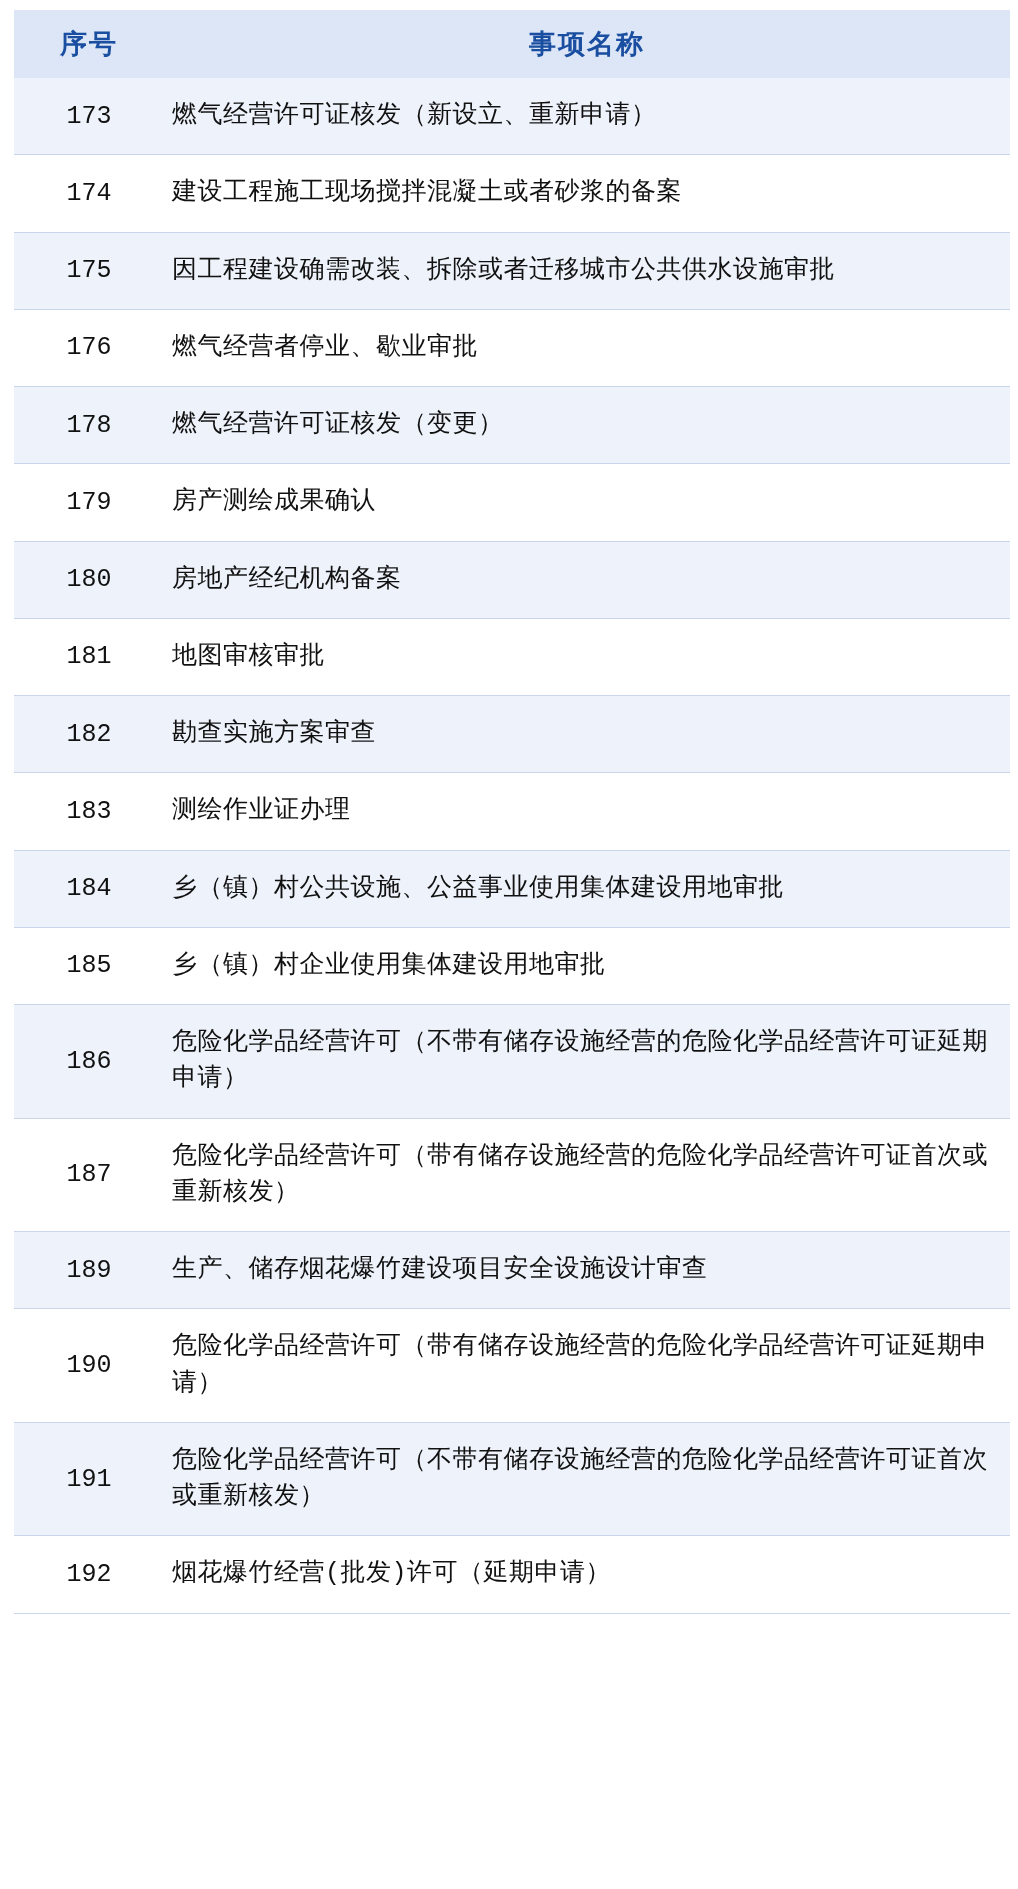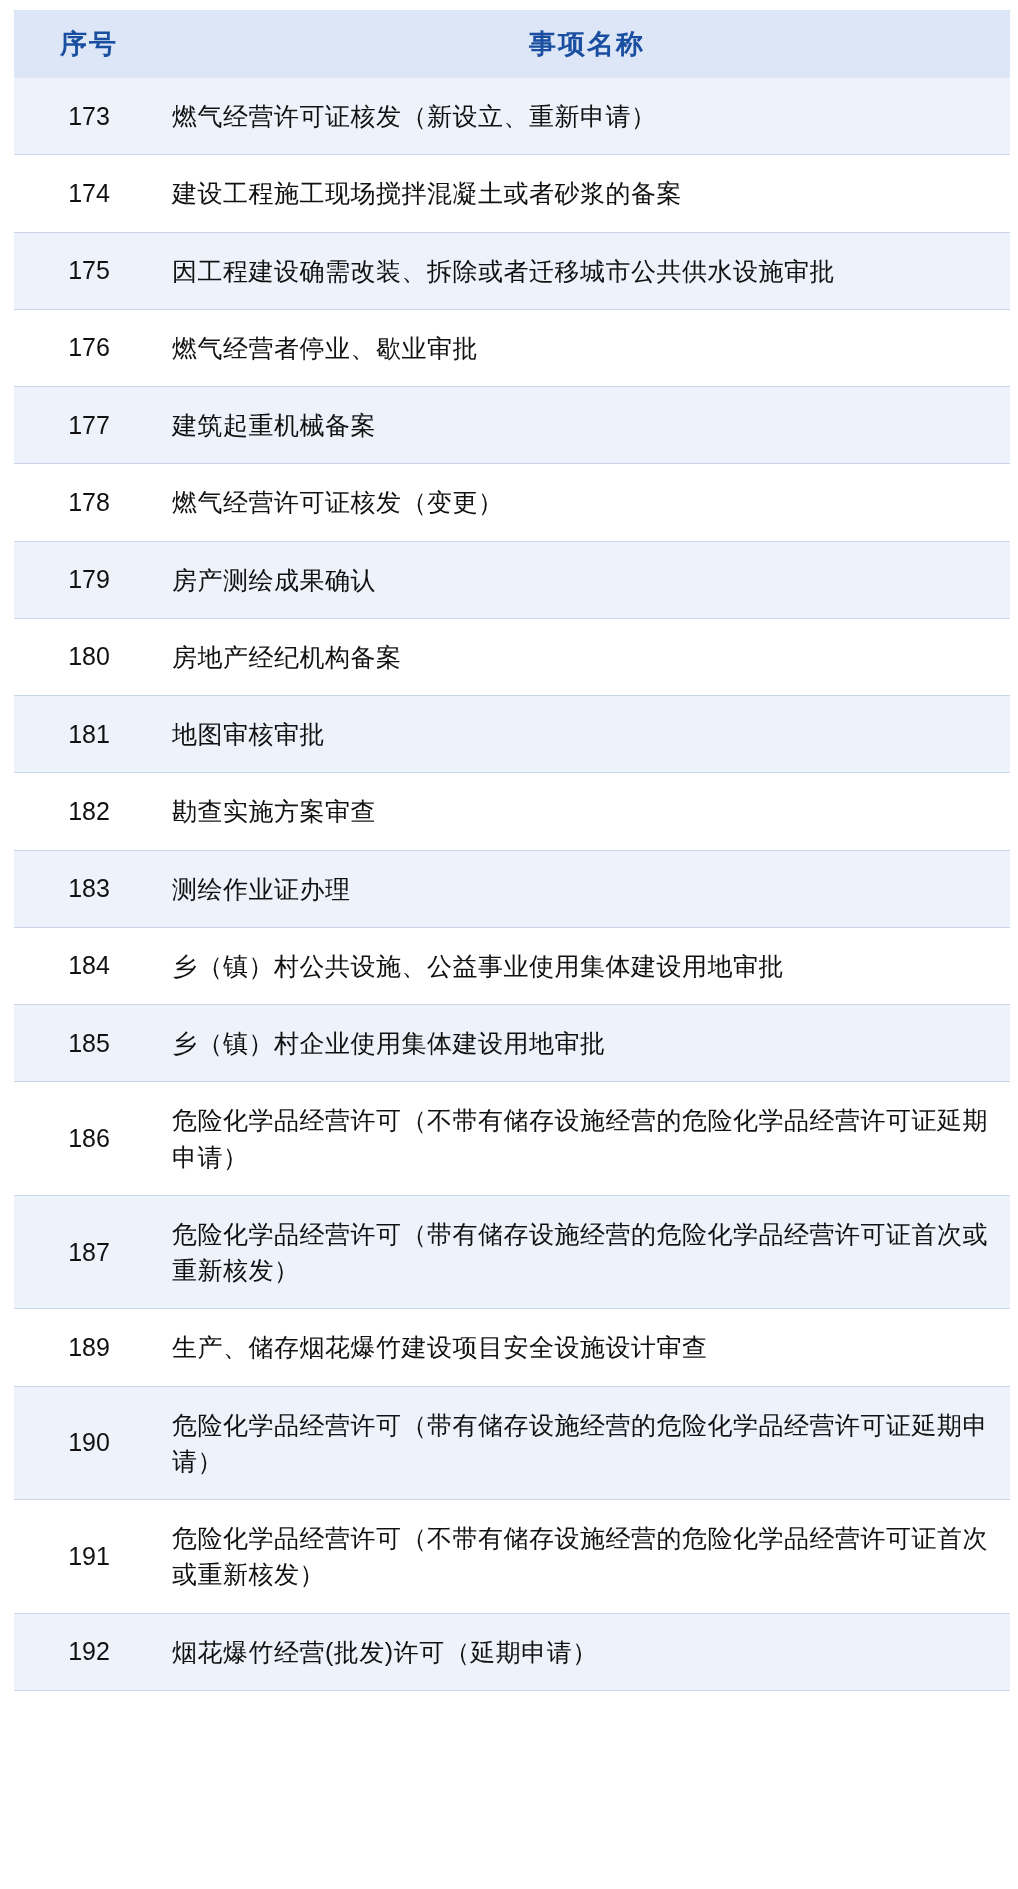--- a/index.html
+++ b/index.html
@@ -39,20 +39,21 @@
   }
   thead th.th-name {
     letter-spacing: 2px;
   }
 
   tbody td {
     font-size: 25px;
     color: #111111;
     border-bottom: 1px solid #c9d6ea;
     vertical-align: middle;
+    font-family: Liberation Mono, monospace;
   }
   tbody tr:nth-child(odd) td {
     background: #eef3fb;
   }
   tbody tr:nth-child(even) td {
     background: #ffffff;
   }
   tbody td.cell-idx {
     text-align: center;
     padding: 20px 0;
@@ -96,24 +97,20 @@
           <td class="cell-idx">174</td>
           <td class="cell-name">建设工程施工现场搅拌混凝土或者砂浆的备案</td>
         </tr>
         <tr>
           <td class="cell-idx">175</td>
           <td class="cell-name">因工程建设确需改装、拆除或者迁移城市公共供水设施审批</td>
         </tr>
         <tr>
           <td class="cell-idx">176</td>
           <td class="cell-name">燃气经营者停业、歇业审批</td>
-        </tr>
-        <tr>
-          <td class="cell-idx">177</td>
-          <td class="cell-name">建筑起重机械备案</td>
         </tr>
         <tr>
           <td class="cell-idx">178</td>
           <td class="cell-name">燃气经营许可证核发（变更）</td>
         </tr>
         <tr>
           <td class="cell-idx">179</td>
           <td class="cell-name">房产测绘成果确认</td>
         </tr>
         <tr>

